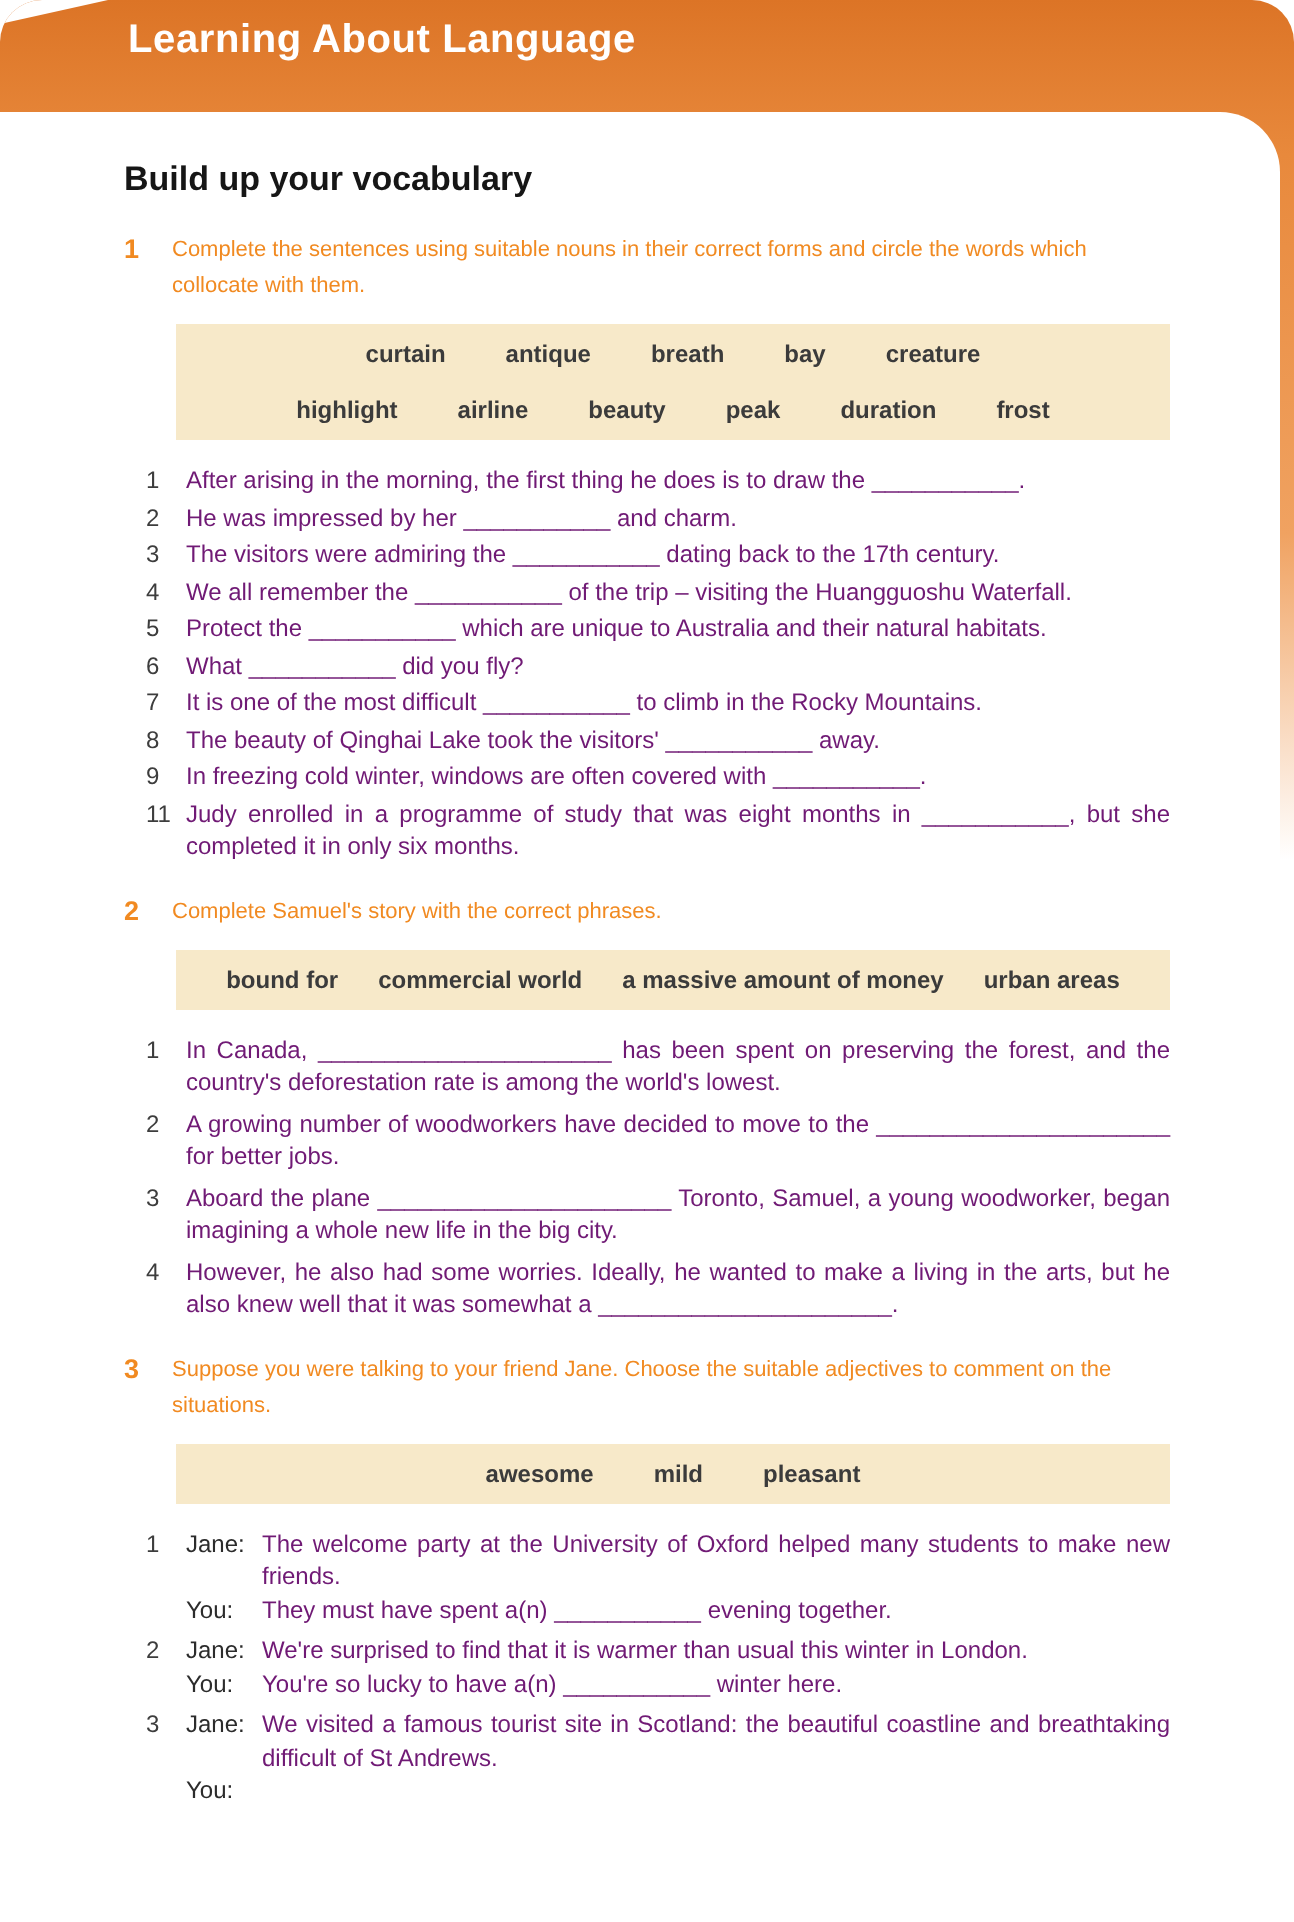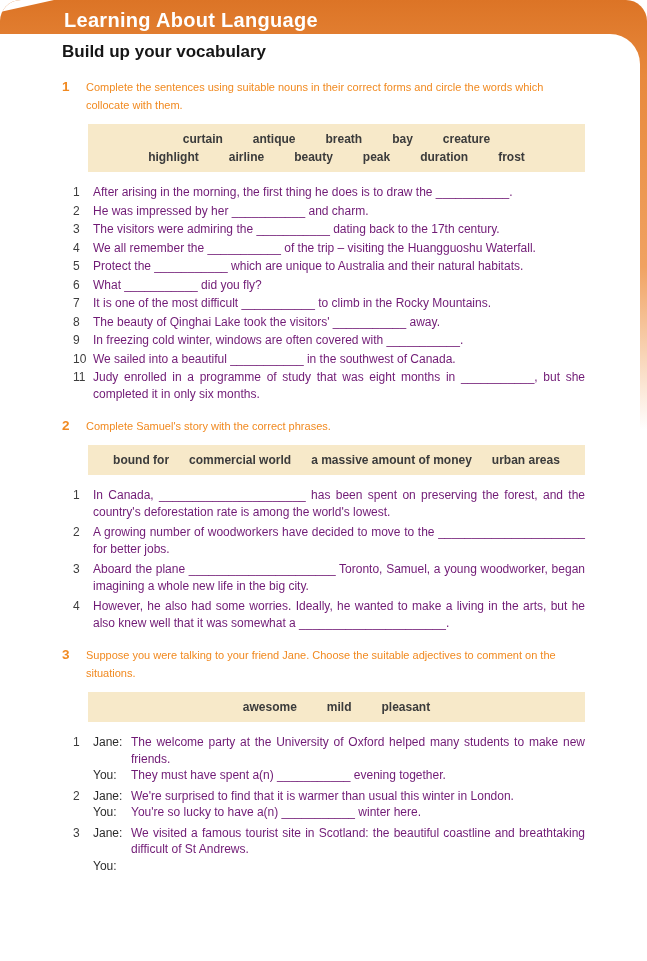--- a/index.html
+++ b/index.html
@@ -14,33 +14,33 @@
   }
   .corner-sliver {
     position:absolute; top:0; left:0; width:0; height:0; z-index:3;
     border-top:12px solid #ffffff; border-right:54px solid transparent;
   }
   .banner-title {
     position:absolute; top:9px; left:64px; z-index:3;
     color:#ffffff; font-size:20px; font-weight:700; letter-spacing:0.3px;
   }
   .page {
-    position:absolute; top:34px; left:0; bottom:0; width:640px; z-index:2;
+    position:absolute; top:56px; left:0; bottom:0; width:640px; z-index:2;
     background:#ffffff; border-top-right-radius:30px;
-    padding:8px 55px 0 62px;
+    padding:24px 55px 0 62px;
   }
   .section-title { font-size:17px; font-weight:700; color:#161616; margin-bottom:16px; }
   .ex { margin-top:0; }
   .ex + .ex { margin-top:15px; }
   .ex-header { display:flex; margin-bottom:10px; }
   .ex-num { width:24px; flex:none; color:#f18a21; font-weight:700; font-size:13.5px; line-height:18px; }
   .ex-instruction { flex:1; color:#f18a21; font-weight:400; font-size:11px; line-height:18px; }
   .word-box {
     margin:0 0 12px 26px; background:#f7e9c9; padding:7px 14px;
-    display:flex; flex-direction:column; gap:2px;
+    display:flex; flex-direction:column; gap:12px;
   }
   .word-row { display:flex; justify-content:center; gap:30px; flex-wrap:wrap; }
   .word-row.tight { gap:20px; }
   .word { font-size:12px; font-weight:700; color:#3b3b3b; line-height:16px; white-space:nowrap; }
   .items { padding-left:11px; }
   .item { display:flex; margin-bottom:2px; }
   .items-spaced .item { margin-bottom:4px; }
   .item-num { width:20px; flex:none; font-size:12px; color:#3d3d3d; line-height:16.5px; }
   .item-text { flex:1; font-size:12px; color:#701a75; line-height:16.5px; text-align:justify; }
   .qa { margin-bottom:4px; }
@@ -119,24 +119,20 @@
         </div>
         <div class="item">
           <span class="item-num">8</span>
           <span class="item-text">The beauty of Qinghai Lake took the visitors' ___________ away.</span>
         </div>
         <div class="item">
           <span class="item-num">9</span>
           <span class="item-text">In freezing cold winter, windows are often covered with ___________.</span>
         </div>
         <div class="item">
-          <span class="item-num">10</span>
-          <span class="item-text">We sailed into a beautiful ___________ in the southwest of Canada.</span>
-        </div>
-        <div class="item">
           <span class="item-num">11</span>
           <span class="item-text">Judy enrolled in a programme of study that was eight months in ___________, but she completed it in only six months.</span>
         </div>
       </div>
     </div>
 
     <div class="ex">
       <div class="ex-header">
         <span class="ex-num">2</span>
         <span class="ex-instruction">Complete Samuel's story with the correct phrases.</span>

